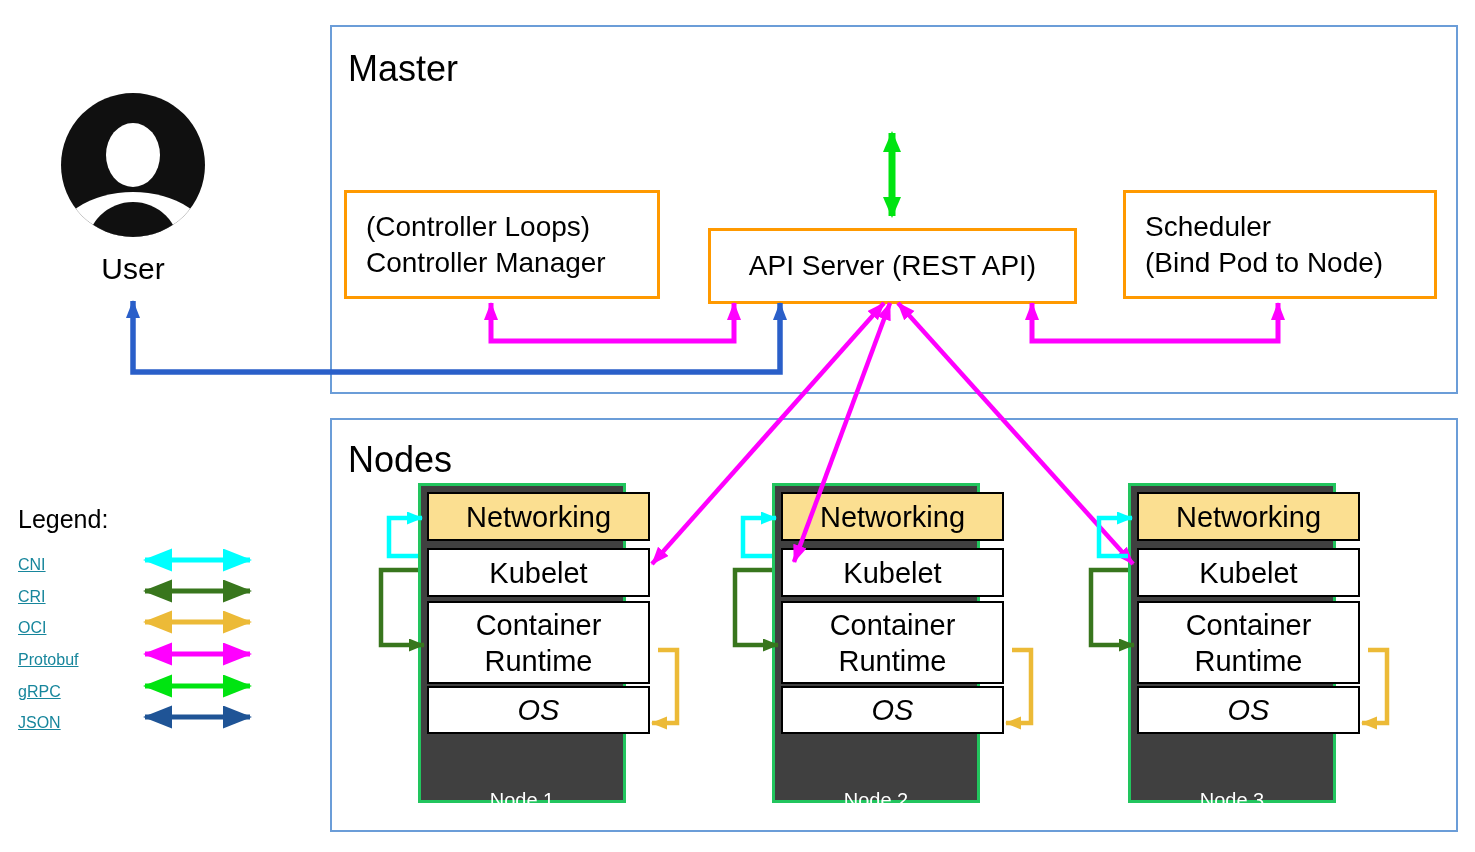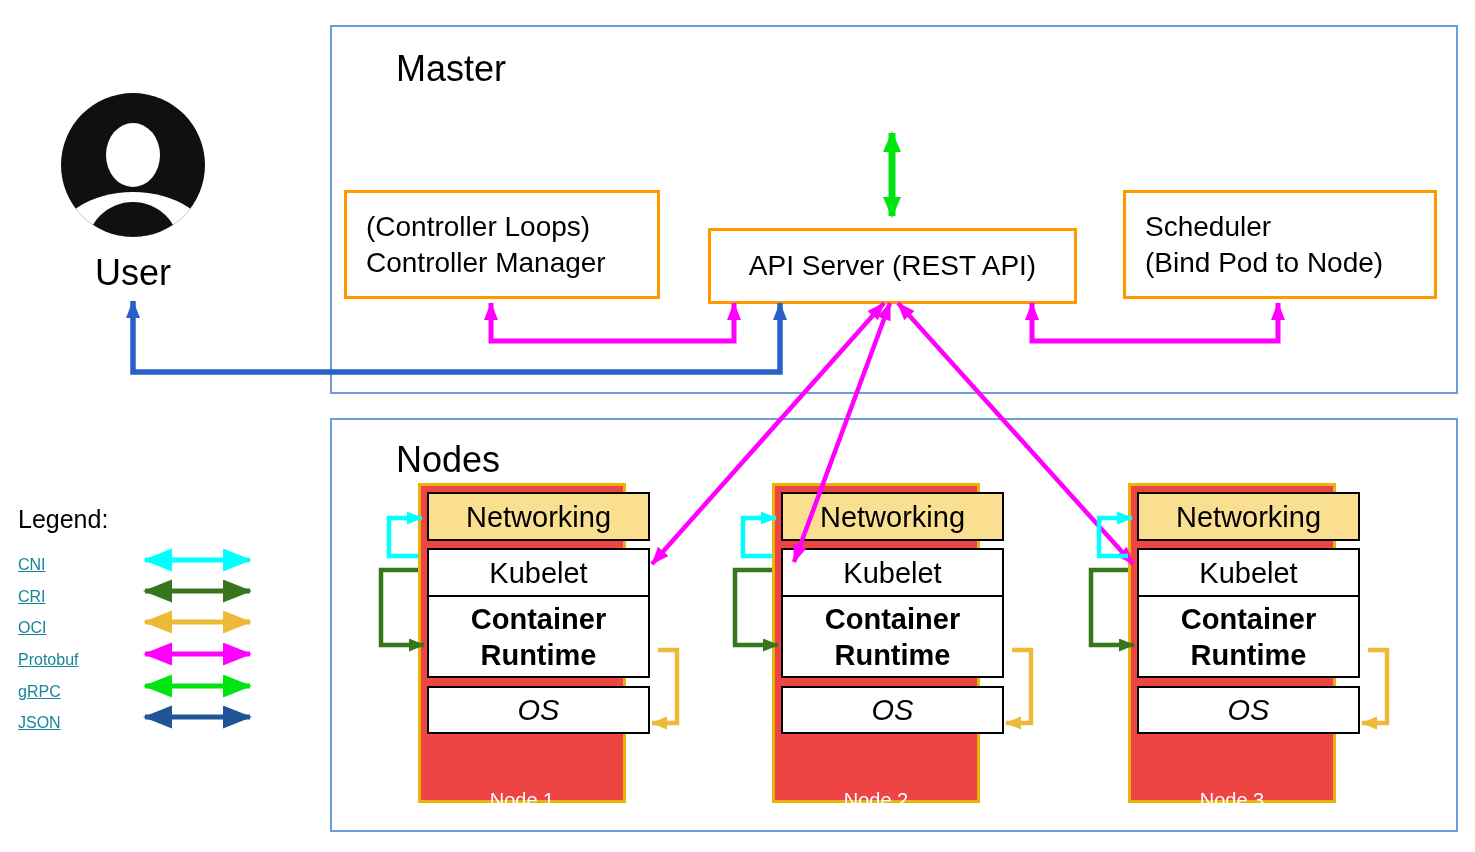--- a/index.html
+++ b/index.html
@@ -1,42 +1,42 @@
 <!DOCTYPE html>
 <html><head>
 <meta charset="utf-8">
 <style>
   html,body{margin:0;padding:0;background:#ffffff;}
   .canvas{
     position:relative;width:1475px;height:852px;background:#ffffff;overflow:hidden;
     font-family:"Liberation Sans","DejaVu Sans",sans-serif;color:#000;
   }
   .frame{position:absolute;border:2px solid #6b9dd8;background:transparent;}
-  .frame-title{position:absolute;font-size:36px;color:#000;white-space:nowrap;margin-left:48px;}
+  .frame-title{position:absolute;font-size:36px;color:#000;white-space:nowrap;}
   .obox{
     position:absolute;border:3px solid #ff9900;background:#fff;color:#000;
     display:flex;flex-direction:column;justify-content:center;font-size:28px;line-height:36px;
     box-sizing:border-box;
   }
   .obox.center{align-items:center;text-align:center;}
   .obox.left{align-items:flex-start;padding-left:19px;}
   .user-icon{position:absolute;left:60px;top:92px;}
-  .user-label{position:absolute;left:73px;top:252px;width:120px;text-align:center;font-size:36px;}
+  .user-label{position:absolute;left:73px;top:252px;width:120px;text-align:center;font-size:30px;}
   .node{
-    position:absolute;top:483px;width:208px;height:320px;background:#ef4444;
-    border:3px solid #eab308;box-sizing:border-box;
+    position:absolute;top:483px;width:208px;height:320px;background:#404040;
+    border:3px solid #22c55e;box-sizing:border-box;
   }
   .layer{
     position:absolute;left:6px;width:223px;background:#fff;border:2px solid #000;
     box-sizing:border-box;display:flex;align-items:center;justify-content:center;
     text-align:center;font-size:29px;line-height:36px;
   }
   .layer.networking{top:6px;height:49px;background:#fbdf91;}
   .layer.kubelet{top:62px;height:49px;}
-  .layer.runtime{top:109px;height:83px;padding:0 14px;font-weight:bold;}
+  .layer.runtime{top:115px;height:83px;padding:0 14px;}
   .layer.os{top:200px;height:48px;font-style:italic;}
   .node-caption{
     position:absolute;left:0;top:261px;width:100%;height:50px;color:#fff;
     display:flex;align-items:center;justify-content:center;font-size:20px;margin-top:28px;
   }
   .legend{position:absolute;left:18px;top:505px;}
   .legend-title{font-size:25px;color:#000;margin-bottom:15px;}
   .legend-link{
     display:block;height:31.7px;line-height:31.7px;font-size:16px;
     color:#17869c;text-decoration:underline;cursor:pointer;width:max-content;

